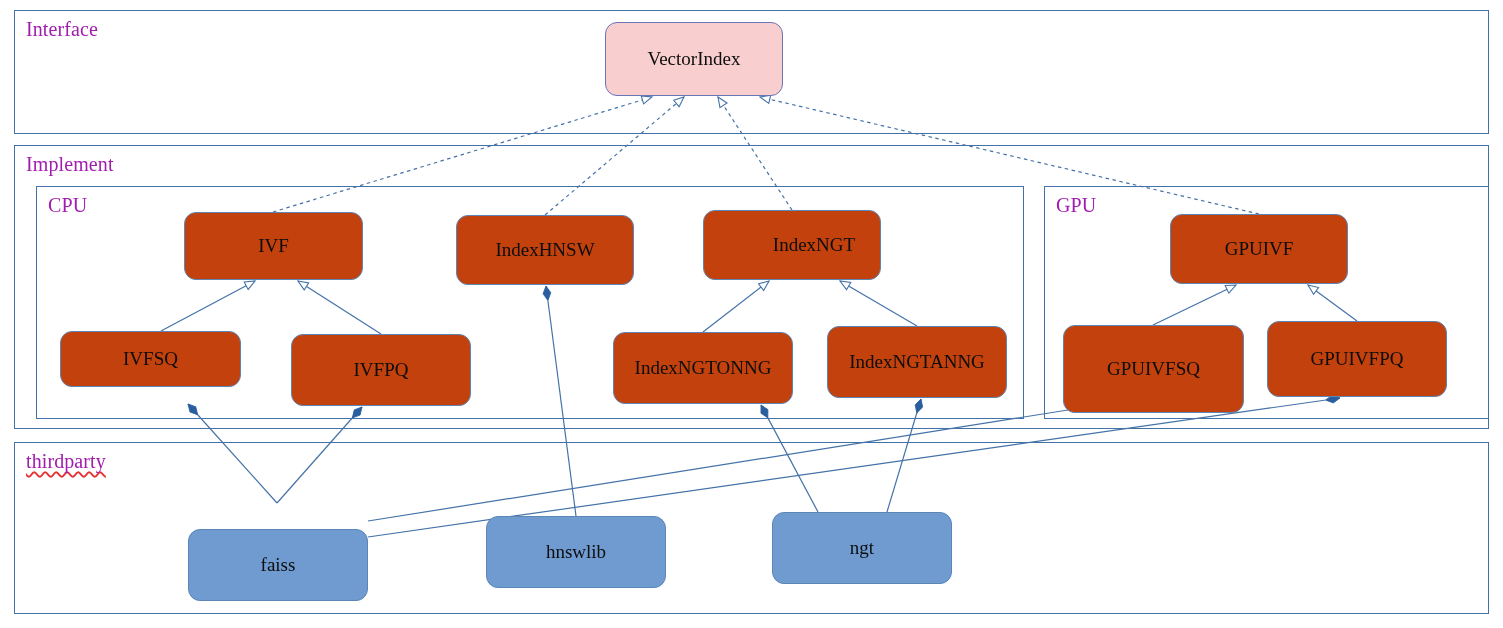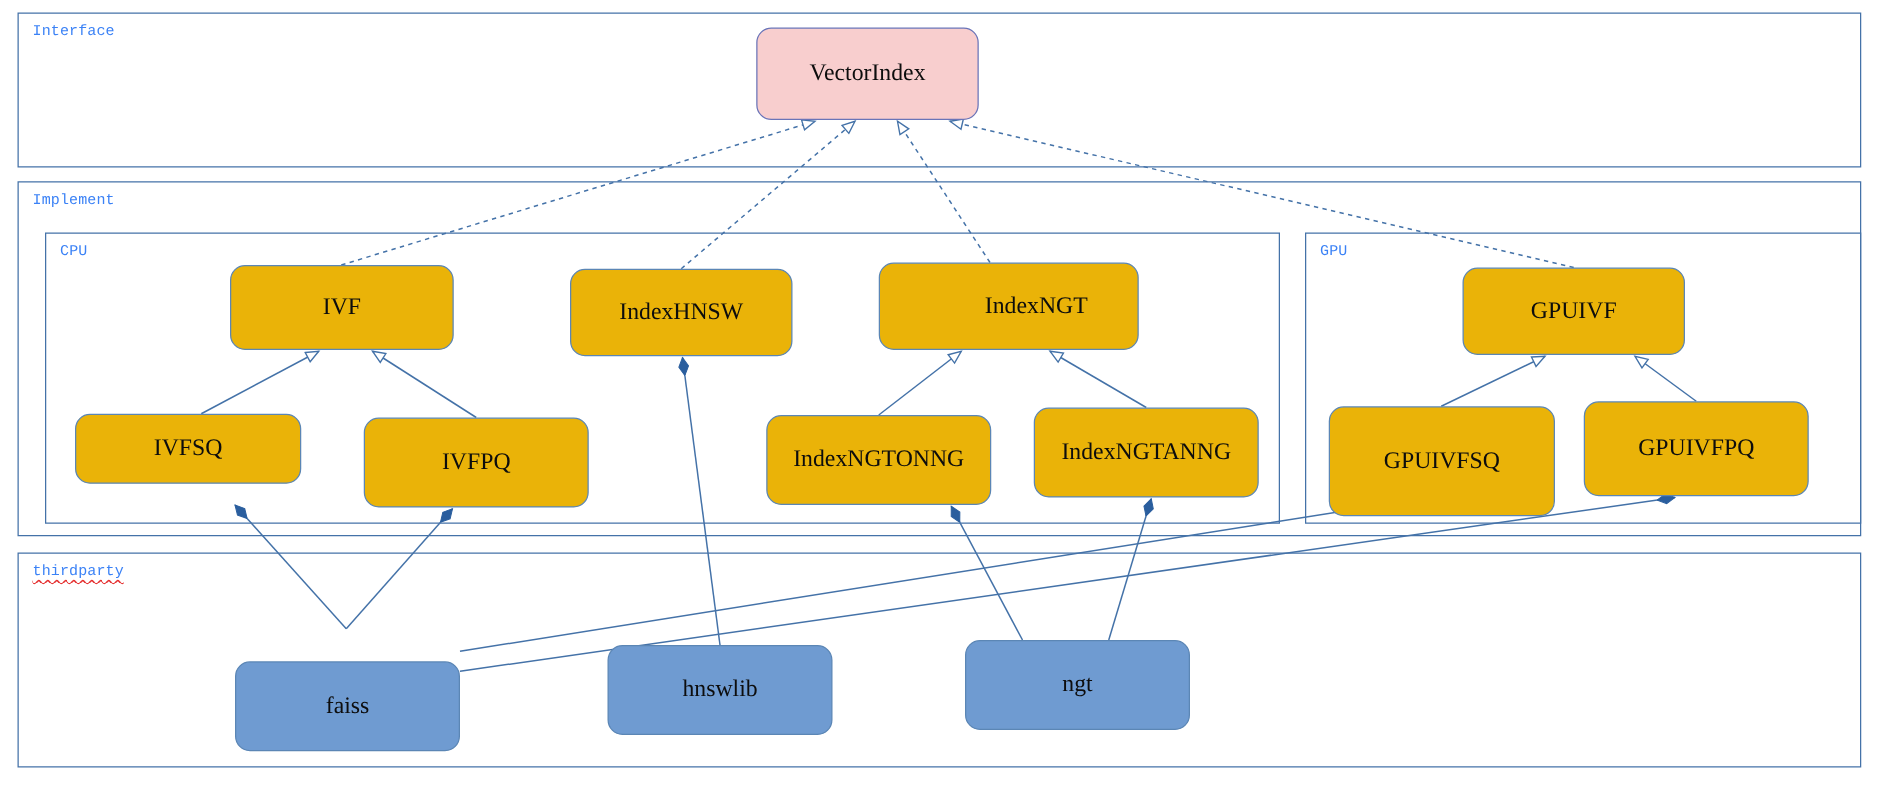--- a/index.html
+++ b/index.html
@@ -29,23 +29,23 @@
     position: absolute;
     border: 1.3px solid #4472a8;
     background: transparent;
     box-sizing: border-box;
   }
   .frame.inner {
     border-color: #4472a8;
   }
   .frame-label {
     position: absolute;
-    font-family: Liberation Mono, monospace;
-    font-size: 12px;
-    color: #3b82f6;
+    font-family: Liberation Serif, serif;
+    font-size: 20px;
+    color: #a21caf;
     white-space: nowrap;
     letter-spacing: .1px;
   }
   .frame-label.misspelled {
     text-decoration: underline wavy #e53232;
     text-decoration-skip-ink: none;
     text-underline-offset: 3px;
   }
 
   
@@ -61,21 +61,21 @@
     color: #0d0d0d;
     text-align: right;
     line-height: 1.1;
     white-space: nowrap;
   }
   .node.iface {
     background: #f8cece;
     border: 1.4px solid #6a74b8;
   }
   .node.impl {
-    background: #eab308;
+    background: #c2410c;
     border: 1.4px solid #5b86b5;
   }
   .node.third {
     background: #6f9bd1;
     border: 1.4px solid #5b86b5;
   }
 </style>
 </head>
 <body>
 
@@ -127,21 +127,21 @@
   <div id="node-layer">
       <div class="node iface" style="left: 605px; top: 22px; width: 178px; height: 74px;">
         <span>VectorIndex</span>
       </div>
       <div class="node impl" style="left: 184px; top: 212px; width: 179px; height: 68px;">
         <span>IVF</span>
       </div>
       <div class="node impl" style="left: 456px; top: 215px; width: 178px; height: 70px;">
         <span>IndexHNSW</span>
       </div>
-      <div class="node impl" style="left: 703px; top: 210px; width: 208px; height: 70px; padding-left: 44px;">
+      <div class="node impl" style="left: 703px; top: 210px; width: 178px; height: 70px; padding-left: 44px;">
         <span>IndexNGT</span>
       </div>
       <div class="node impl" style="left: 1170px; top: 214px; width: 178px; height: 70px;">
         <span>GPUIVF</span>
       </div>
       <div class="node impl" style="left: 60px; top: 331px; width: 181px; height: 56px;">
         <span>IVFSQ</span>
       </div>
       <div class="node impl" style="left: 291px; top: 334px; width: 180px; height: 72px;">
         <span>IVFPQ</span>

